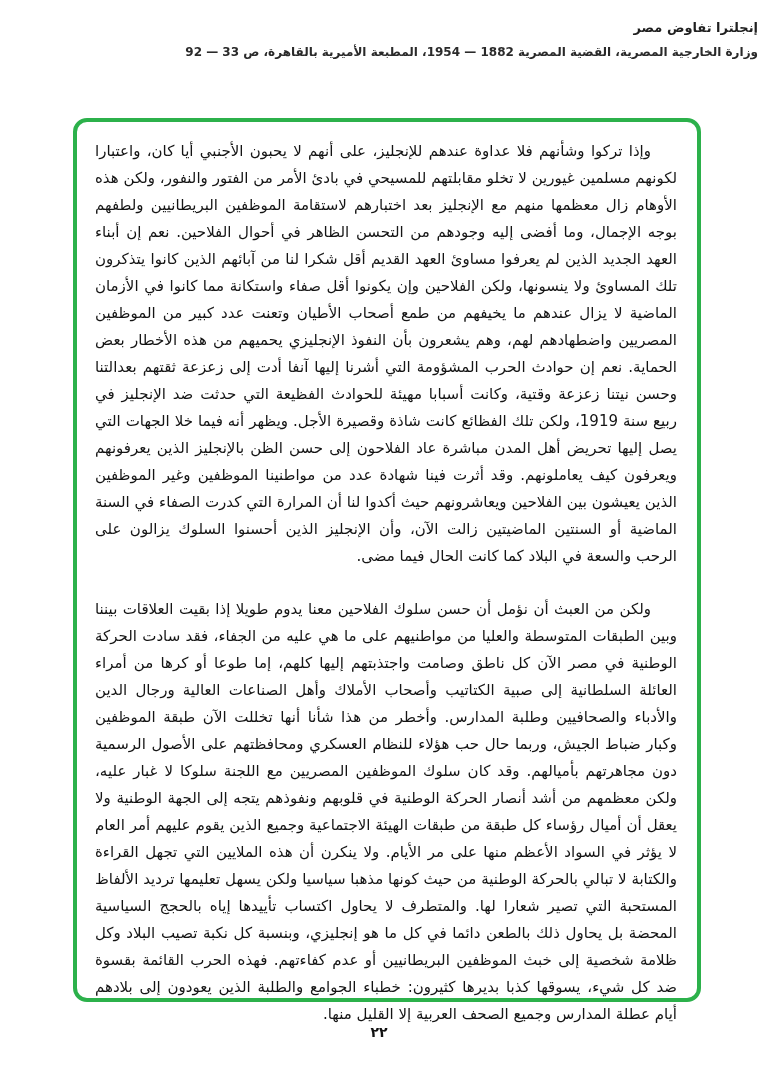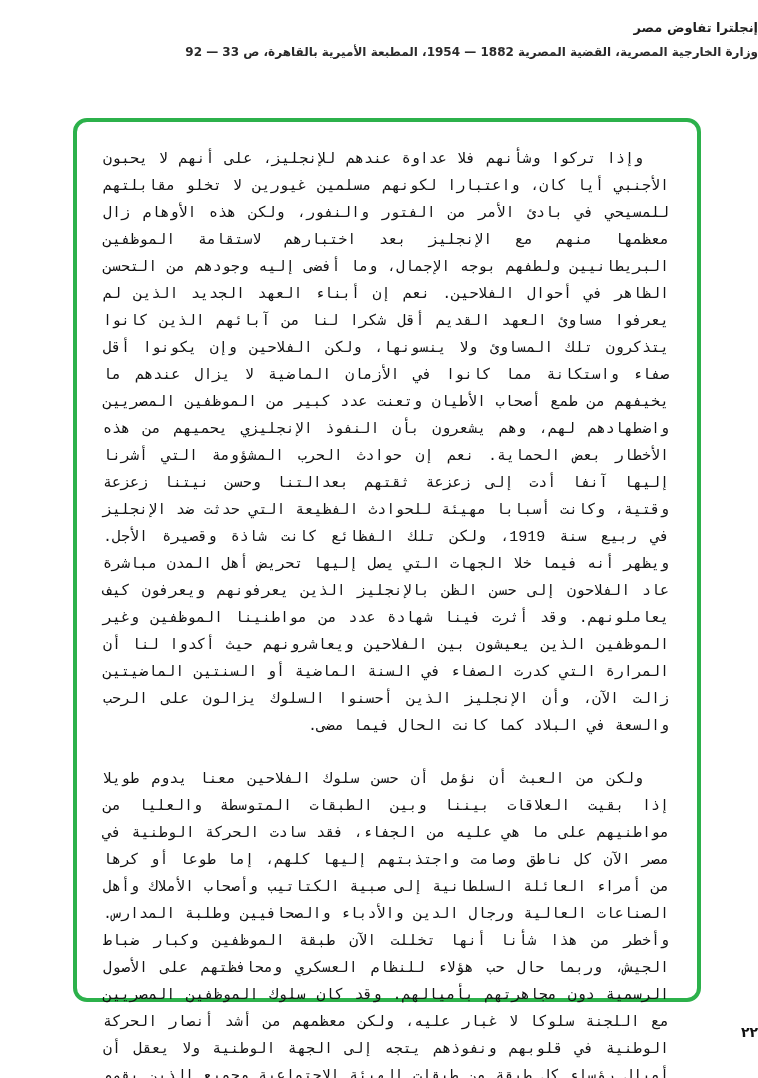--- a/index.html
+++ b/index.html
@@ -50,33 +50,32 @@
     background: #ffffff;
   }
   .body-text {
     direction: rtl;
     text-align: justify;
     font-size: 15px;
     line-height: 27px;
     color: #141414;
   }
   .body-text p {
-    margin: 8px;
+    margin: 0;
     text-indent: 26px;
-    font-family: Liberation Mono, monospace;
   }
   .body-text p + p {
     margin-top: 26px;
   }
   .footer {
     position: absolute;
     bottom: 38px;
     left: 0;
     width: 100%;
-    text-align: right;
+    text-align: center;
   }
   .page-number {
     font-size: 14px;
     font-weight: bold;
     color: #111;
   }
 </style>
 </head>
 <body>
 

